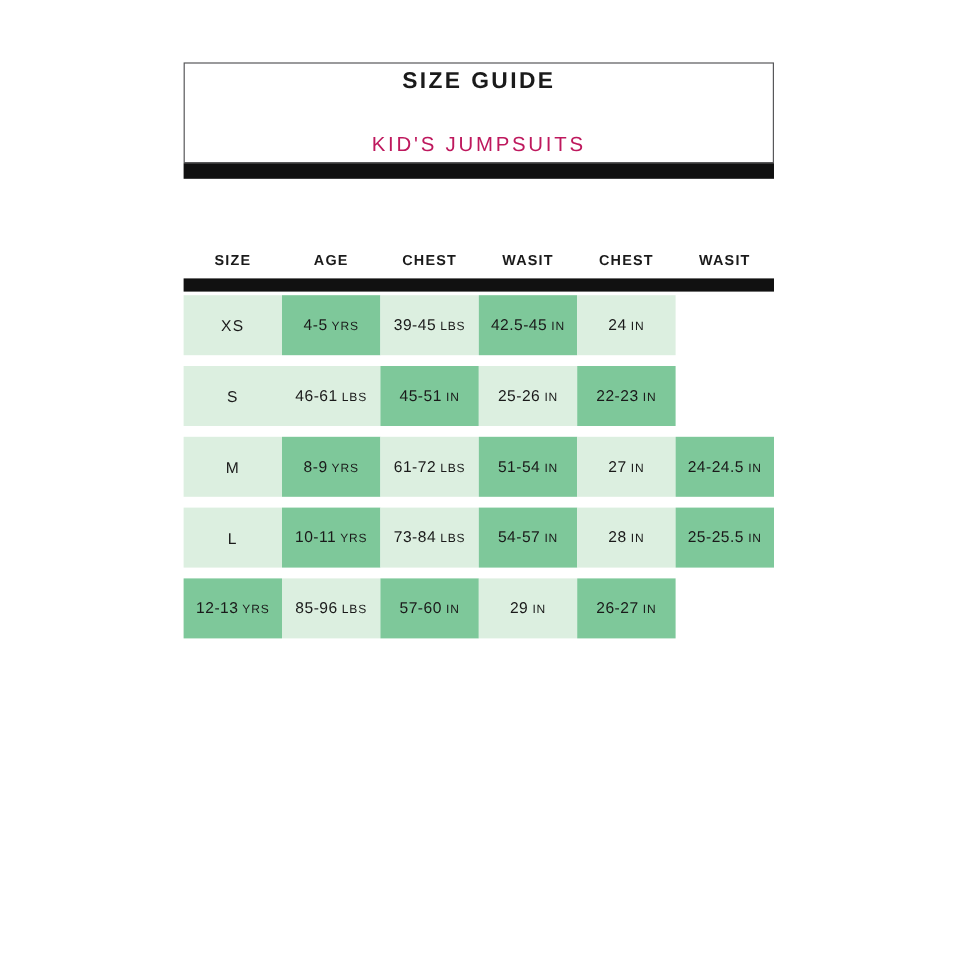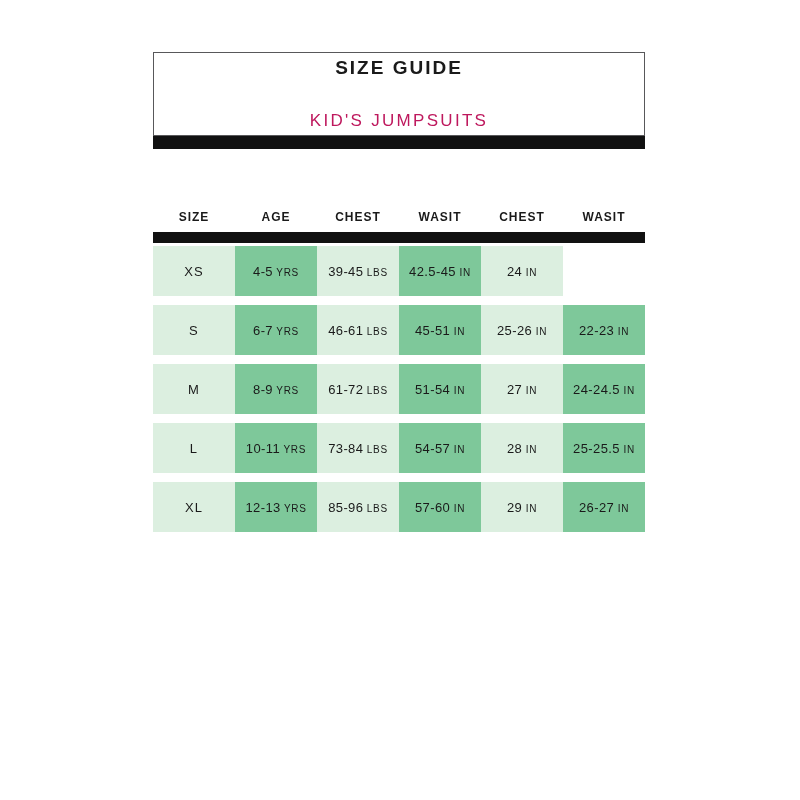--- a/index.html
+++ b/index.html
@@ -175,23 +175,20 @@
             <span class="cell-text">42.5-45<span class="unit"> IN</span></span>
           </div>
           <div class="cell c4 tone-light">
             <span class="cell-text">24<span class="unit"> IN</span></span>
           </div>
         </div>
         <div class="data-row">
           <div class="cell c0 tone-light">
             <span class="cell-text size-label">S</span>
           </div>
-          <div class="cell c1 tone-dark">
-            <span class="cell-text">6-7<span class="unit"> YRS</span></span>
-          </div>
           <div class="cell c2 tone-light">
             <span class="cell-text">46-61<span class="unit"> LBS</span></span>
           </div>
           <div class="cell c3 tone-dark">
             <span class="cell-text">45-51<span class="unit"> IN</span></span>
           </div>
           <div class="cell c4 tone-light">
             <span class="cell-text">25-26<span class="unit"> IN</span></span>
           </div>
           <div class="cell c5 tone-dark">
@@ -232,23 +229,20 @@
             <span class="cell-text">54-57<span class="unit"> IN</span></span>
           </div>
           <div class="cell c4 tone-light">
             <span class="cell-text">28<span class="unit"> IN</span></span>
           </div>
           <div class="cell c5 tone-dark">
             <span class="cell-text">25-25.5<span class="unit"> IN</span></span>
           </div>
         </div>
         <div class="data-row">
-          <div class="cell c0 tone-light">
-            <span class="cell-text size-label">XL</span>
-          </div>
           <div class="cell c1 tone-dark">
             <span class="cell-text">12-13<span class="unit"> YRS</span></span>
           </div>
           <div class="cell c2 tone-light">
             <span class="cell-text">85-96<span class="unit"> LBS</span></span>
           </div>
           <div class="cell c3 tone-dark">
             <span class="cell-text">57-60<span class="unit"> IN</span></span>
           </div>
           <div class="cell c4 tone-light">

